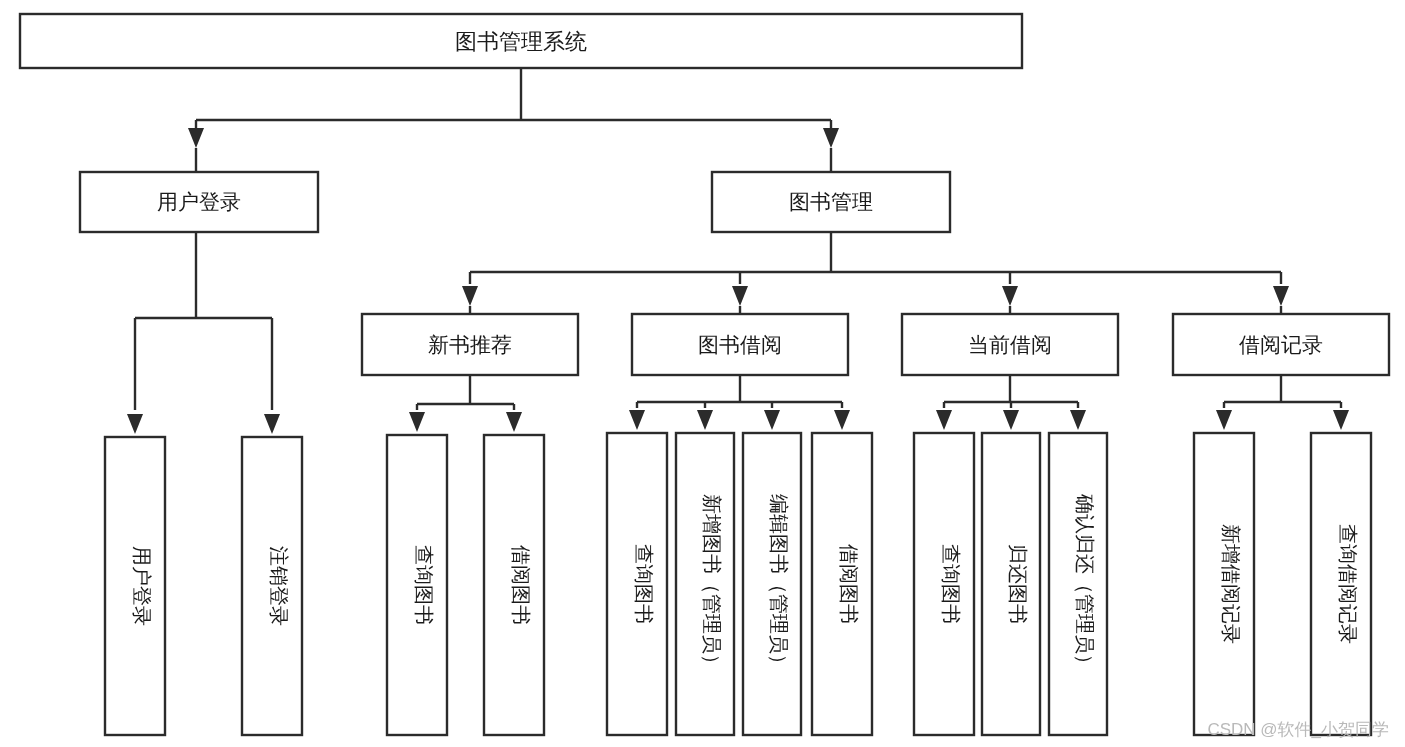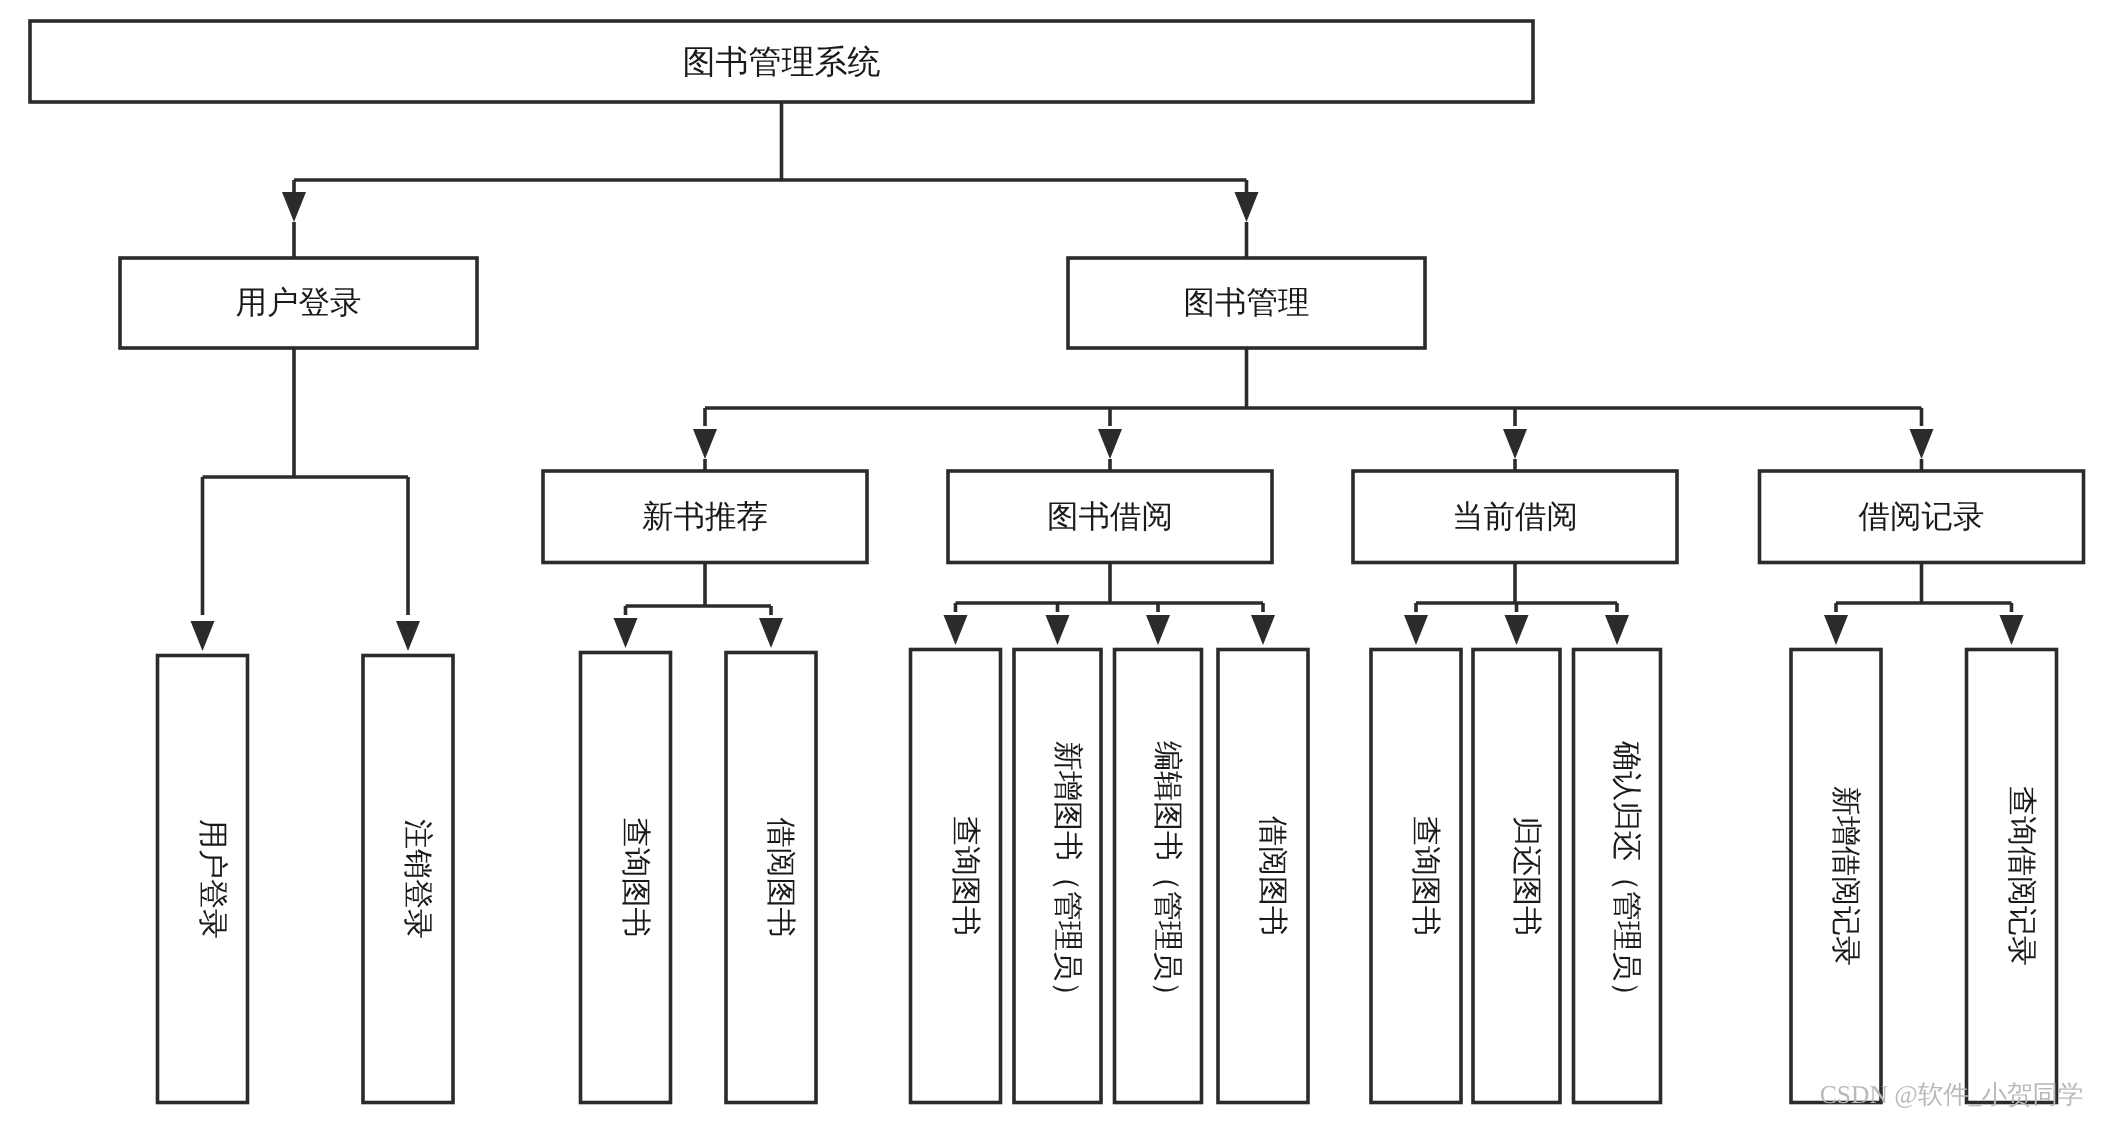--- a/index.html
+++ b/index.html
@@ -53,21 +53,21 @@
     fill: none;
   }
   .arrow-head {
     fill: #2b2b2b;
     stroke: none;
   }
   .watermark-text {
     position: absolute;
     right: 14px;
     bottom: 6px;
-    font-family: Liberation Serif, serif;
+    font-family: Liberation Sans, sans-serif;
     font-size: 17px;
     color: #b9b9b9;
     white-space: nowrap;
     user-select: none;
   }
 </style>
 </head>
 <body>
 
 <div id="diagram-root">

